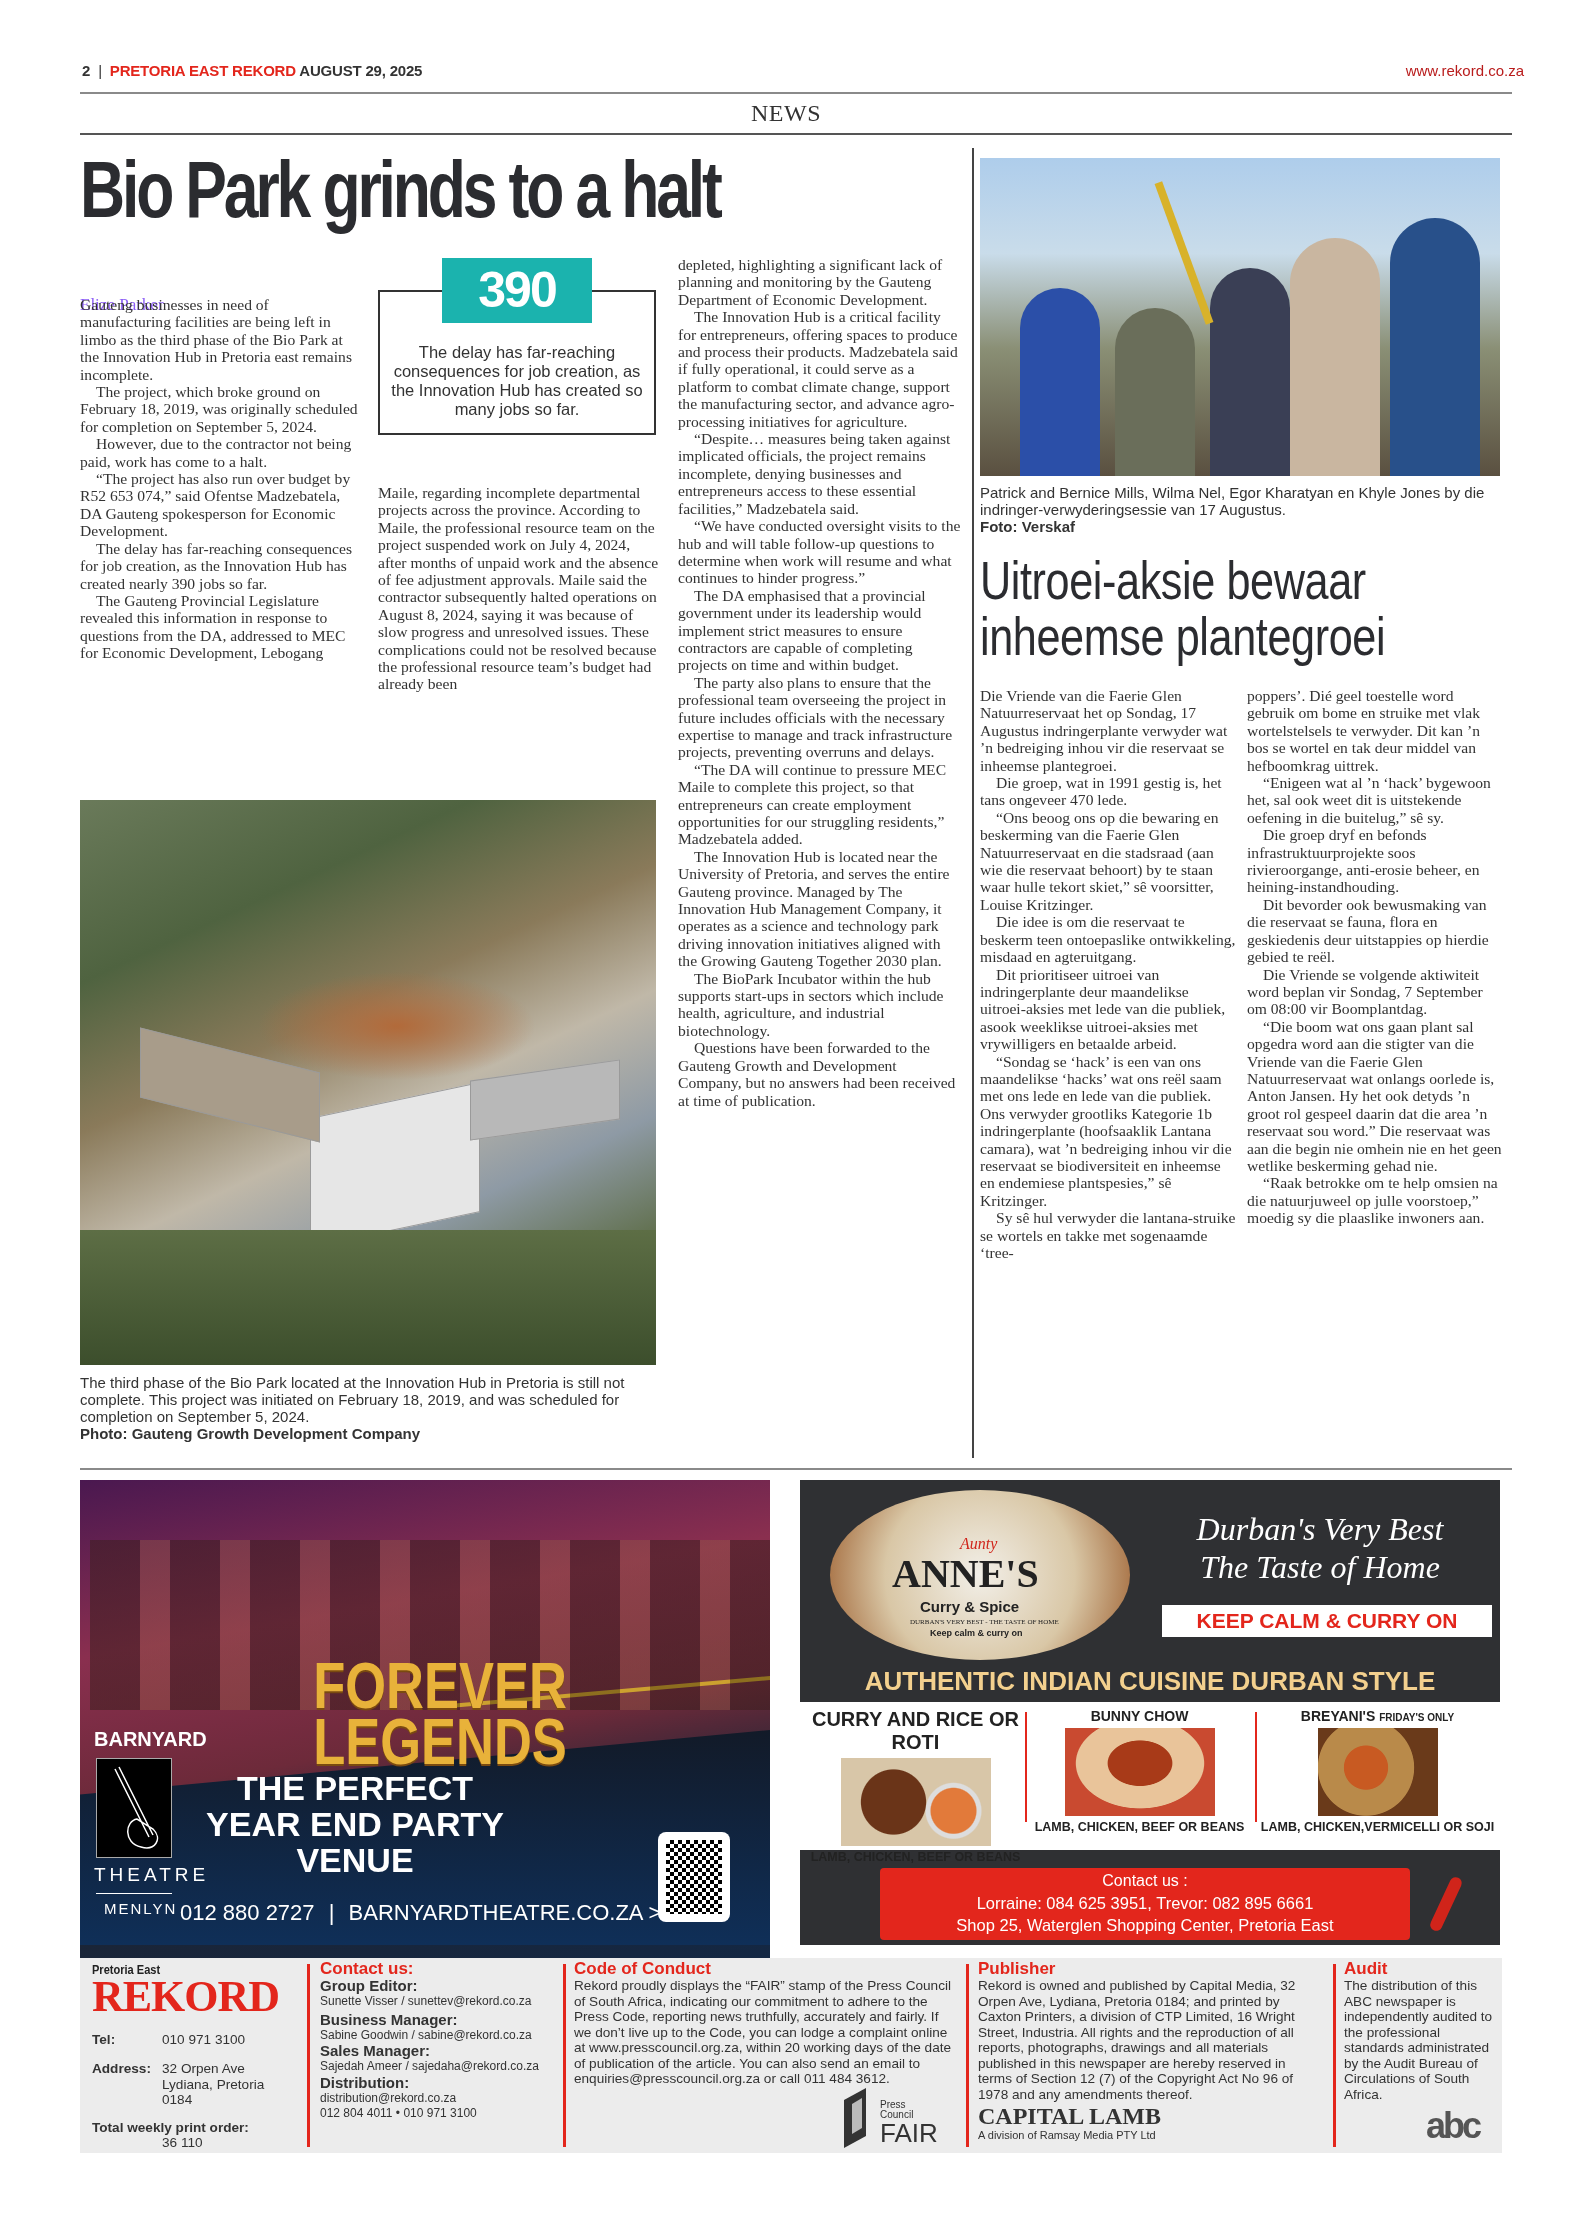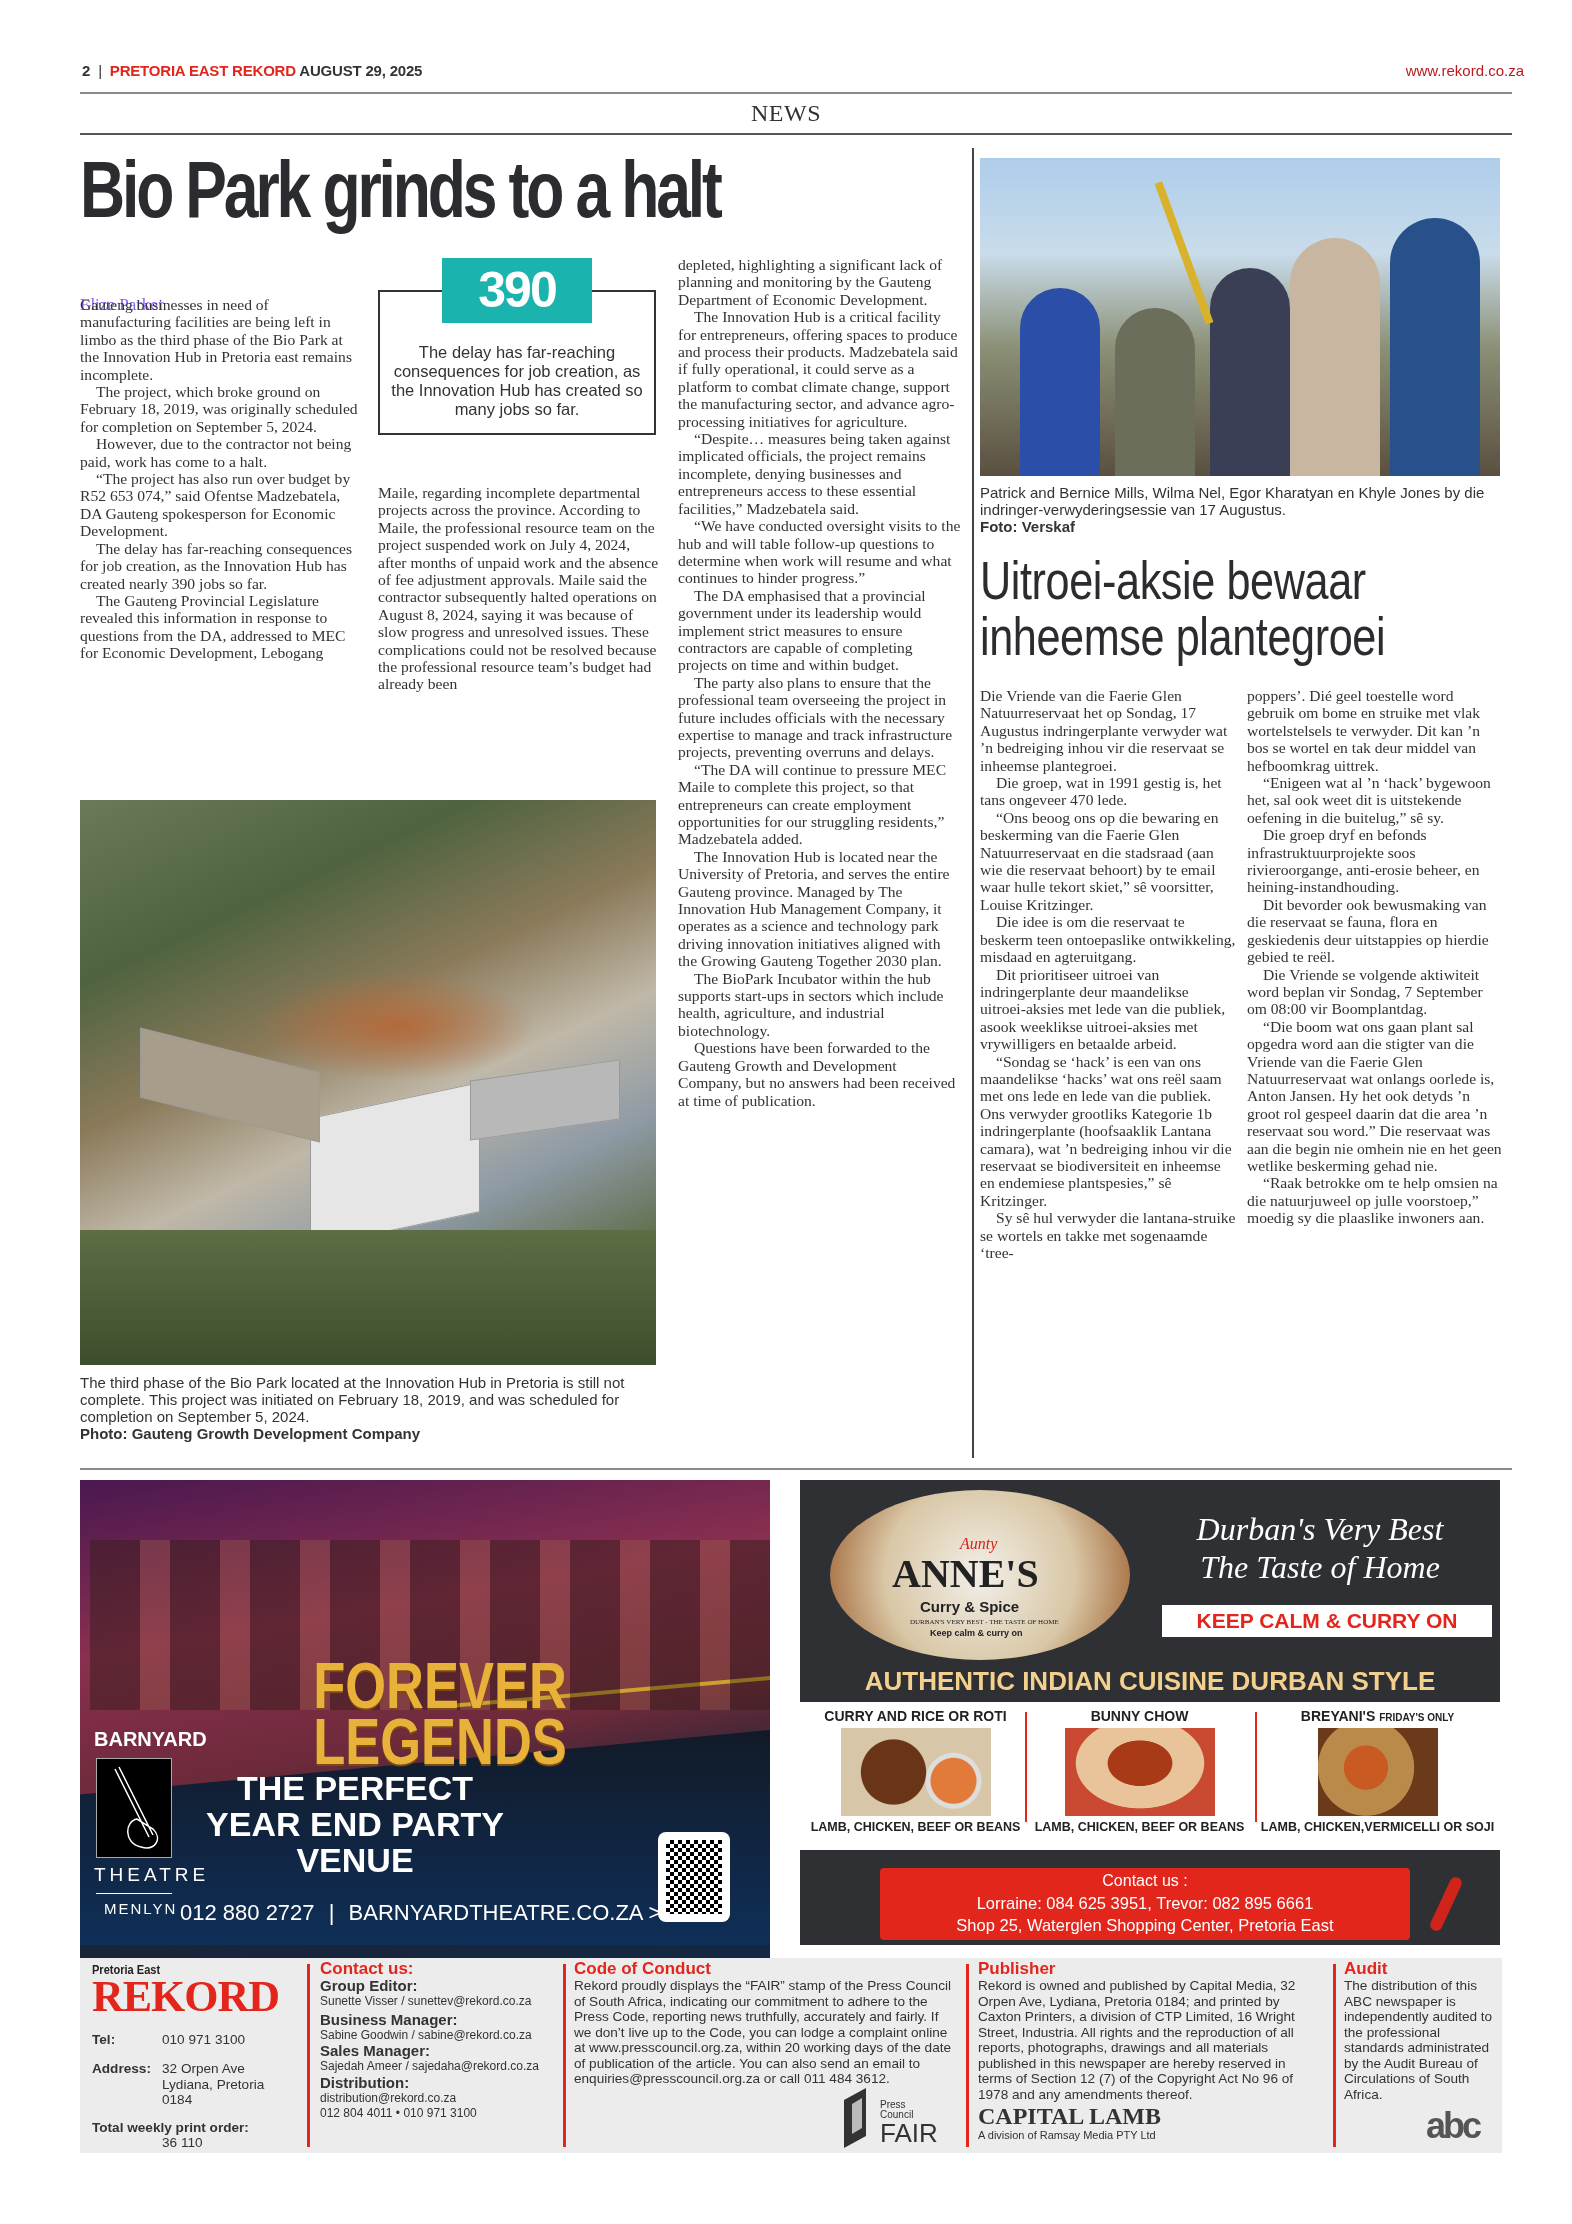--- a/index.html
+++ b/index.html
@@ -127,21 +127,21 @@
   <b>Foto: Verskaf</b>
 </div>
 <div class="abs headline2">
   <div>Uitroei-aksie bewaar</div>
   <div>inheemse plantegroei</div>
 </div>
 
 <div class="abs col" style="left:980px; top:687px; width:258px;">
   <p>Die Vriende van die Faerie Glen Natuurreservaat het op Sondag, 17 Augustus indringerplante verwyder wat ’n bedreiging inhou vir die reservaat se inheemse plantegroei.</p>
   <p>Die groep, wat in 1991 gestig is, het tans ongeveer 470 lede.</p>
-  <p>“Ons beoog ons op die bewaring en beskerming van die Faerie Glen Natuurreservaat en die stadsraad (aan wie die reservaat behoort) by te email waar hulle tekort skiet,” sê voorsitter, Louise Kritzinger.</p>
+  <p>“Ons beoog ons op die bewaring en beskerming van die Faerie Glen Natuurreservaat en die stadsraad (aan wie die reservaat behoort) by te staan waar hulle tekort skiet,” sê voorsitter, Louise Kritzinger.</p>
   <p>Die idee is om die reservaat te beskerm teen ontoepaslike ontwikkeling, misdaad en agteruitgang.</p>
   <p>Dit prioritiseer uitroei van indringerplante deur maandelikse uitroei-aksies met lede van die publiek, asook weeklikse uitroei-aksies met vrywilligers en betaalde arbeid.</p>
   <p>“Sondag se ‘hack’ is een van ons maandelikse ‘hacks’ wat ons reël saam met ons lede en lede van die publiek. Ons verwyder grootliks Kategorie 1b indringerplante (hoofsaaklik Lantana camara), wat ’n bedreiging inhou vir die reservaat se biodiversiteit en inheemse en endemiese plantspesies,” sê Kritzinger.</p>
   <p>Sy sê hul verwyder die lantana-struike se wortels en takke met sogenaamde ‘tree-</p>
 </div>
 <div class="abs col" style="left:1247px; top:687px; width:258px;">
   <p class="noind">poppers’. Dié geel toestelle word gebruik om bome en struike met vlak wortelstelsels te verwyder. Dit kan ’n bos se wortel en tak deur middel van hefboomkrag uittrek.</p>
   <p>“Enigeen wat al ’n ‘hack’ bygewoon het, sal ook weet dit is uitstekende oefening in die buitelug,” sê sy.</p>
   <p>Die groep dryf en befonds infrastruktuurprojekte soos rivieroorgange, anti-erosie beheer, en heining-instandhouding.</p>
   <p>Dit bevorder ook bewusmaking van die reservaat se fauna, flora en geskiedenis deur uitstappies op hierdie gebied te reël.</p>
@@ -192,21 +192,21 @@
   <div class="abs" style="left:110px; top:138px; font-family:'Liberation Serif',serif; font-size:7px; color:#222;">DURBAN'S VERY BEST - THE TASTE OF HOME</div>
   <div class="abs" style="left:130px; top:148px; font-family:'Liberation Sans',sans-serif; font-weight:bold; font-size:9px; color:#222;">Keep calm &amp; curry on</div>
   <div class="abs" style="left:350px; top:30px; width:340px; text-align:center; font-family:'Liberation Serif',serif; font-style:italic; font-size:32px; line-height:38px; color:#fff;">
     <div>Durban's Very Best</div>
     <div>The Taste of Home</div>
   </div>
   <div class="abs" style="left:362px; top:125px; width:330px; height:32px; background:#fff; color:#e3261c; font-family:'Liberation Sans',sans-serif; font-weight:bold; font-size:21px; line-height:32px; text-align:center;">KEEP CALM &amp; CURRY ON</div>
   <div class="abs" style="left:0; top:186px; width:700px; text-align:center; font-family:'Liberation Sans',sans-serif; font-weight:bold; font-size:26px; color:#f3d08e;">AUTHENTIC INDIAN CUISINE DURBAN STYLE</div>
   <div class="abs" style="left:0; top:222px; width:700px; height:148px; background:#fff;">
     <div class="abs" style="left:8px; top:6px; width:215px; text-align:center;">
-      <div style="font-family:'Liberation Sans',sans-serif; font-weight:bold; font-size:14px; color:#222;">CURRY AND RICE OR ROTI</div>
+      <div style="font-family:'Liberation Sans',sans-serif; font-weight:bold; font-size:20px; color:#222;">CURRY AND RICE OR ROTI</div>
       <div style="margin:4px auto; width:150px; height:88px; background:radial-gradient(circle at 35% 50%,#6a3418 0 30%,transparent 31%),radial-gradient(circle at 75% 60%,#e27a3a 0 18%,#ddd 19% 22%,transparent 23%),#d8c6a8;"></div>
       <div style="font-family:'Liberation Sans',sans-serif; font-weight:bold; font-size:12.5px; color:#222;">LAMB, CHICKEN, BEEF OR BEANS</div>
     </div>
     <div class="abs" style="left:225px; top:10px; width:2px; height:110px; background:#e3261c;"></div>
     <div class="abs" style="left:232px; top:6px; width:215px; text-align:center;">
       <div style="font-family:'Liberation Sans',sans-serif; font-weight:bold; font-size:14px; color:#222;">BUNNY CHOW</div>
       <div style="margin:4px auto; width:150px; height:88px; background:radial-gradient(ellipse at 50% 40%,#a83a18 0 30%,#e9c49a 31% 60%,#c94a30 61%);"></div>
       <div style="font-family:'Liberation Sans',sans-serif; font-weight:bold; font-size:12.5px; color:#222;">LAMB, CHICKEN, BEEF OR BEANS</div>
     </div>
     <div class="abs" style="left:455px; top:10px; width:2px; height:110px; background:#e3261c;"></div>

